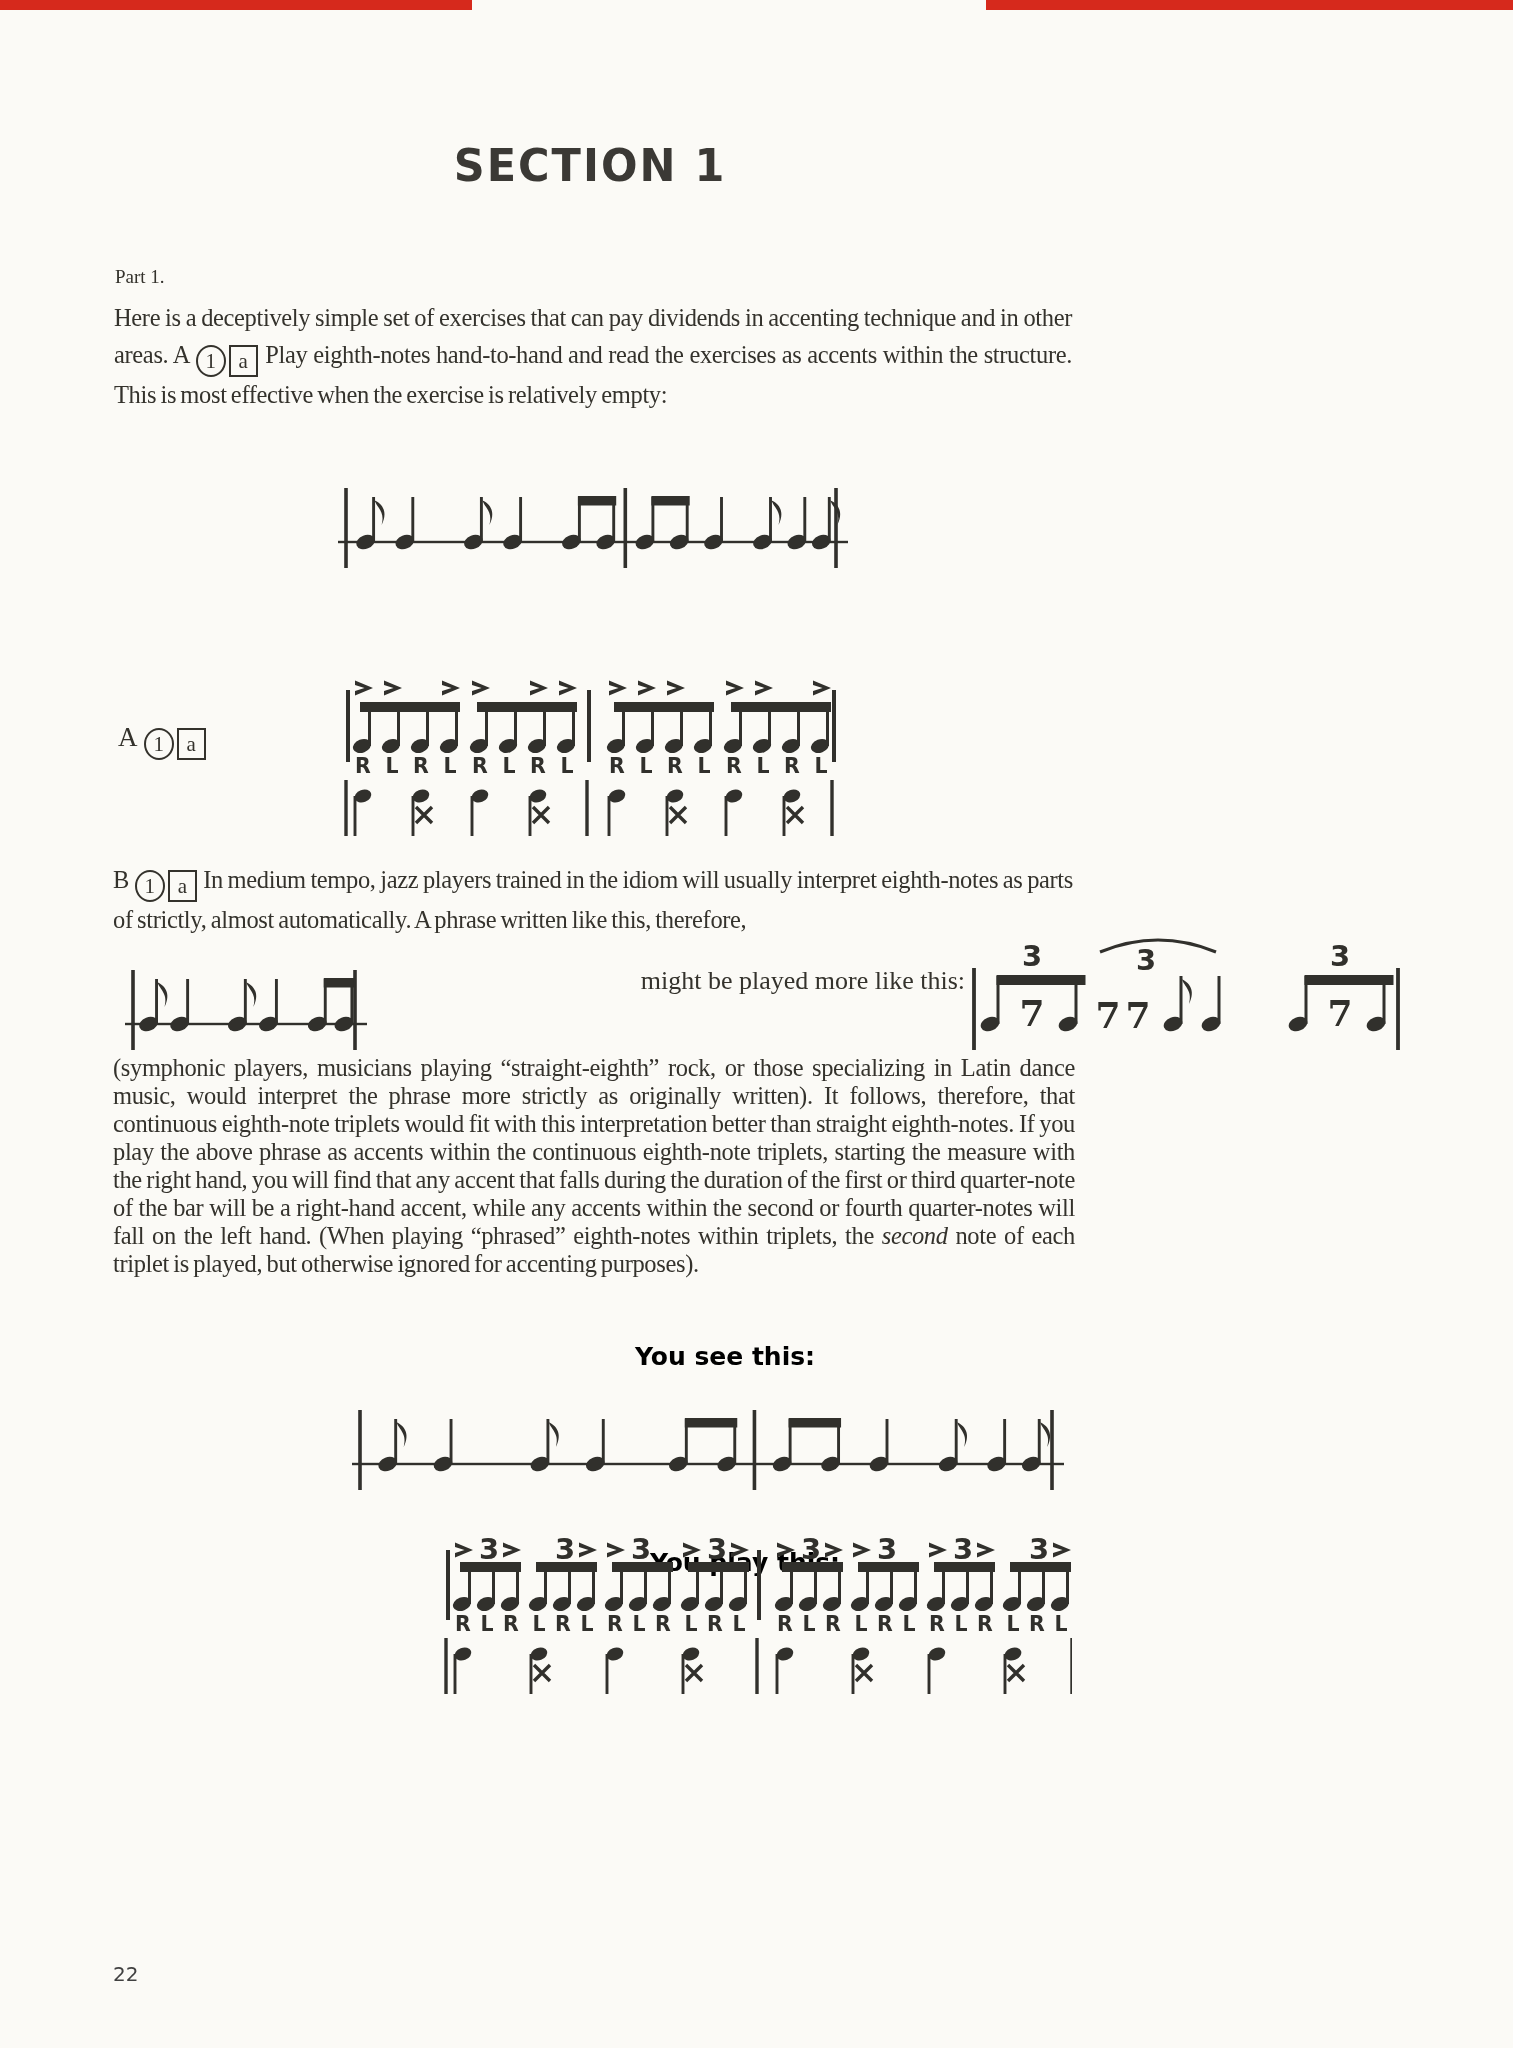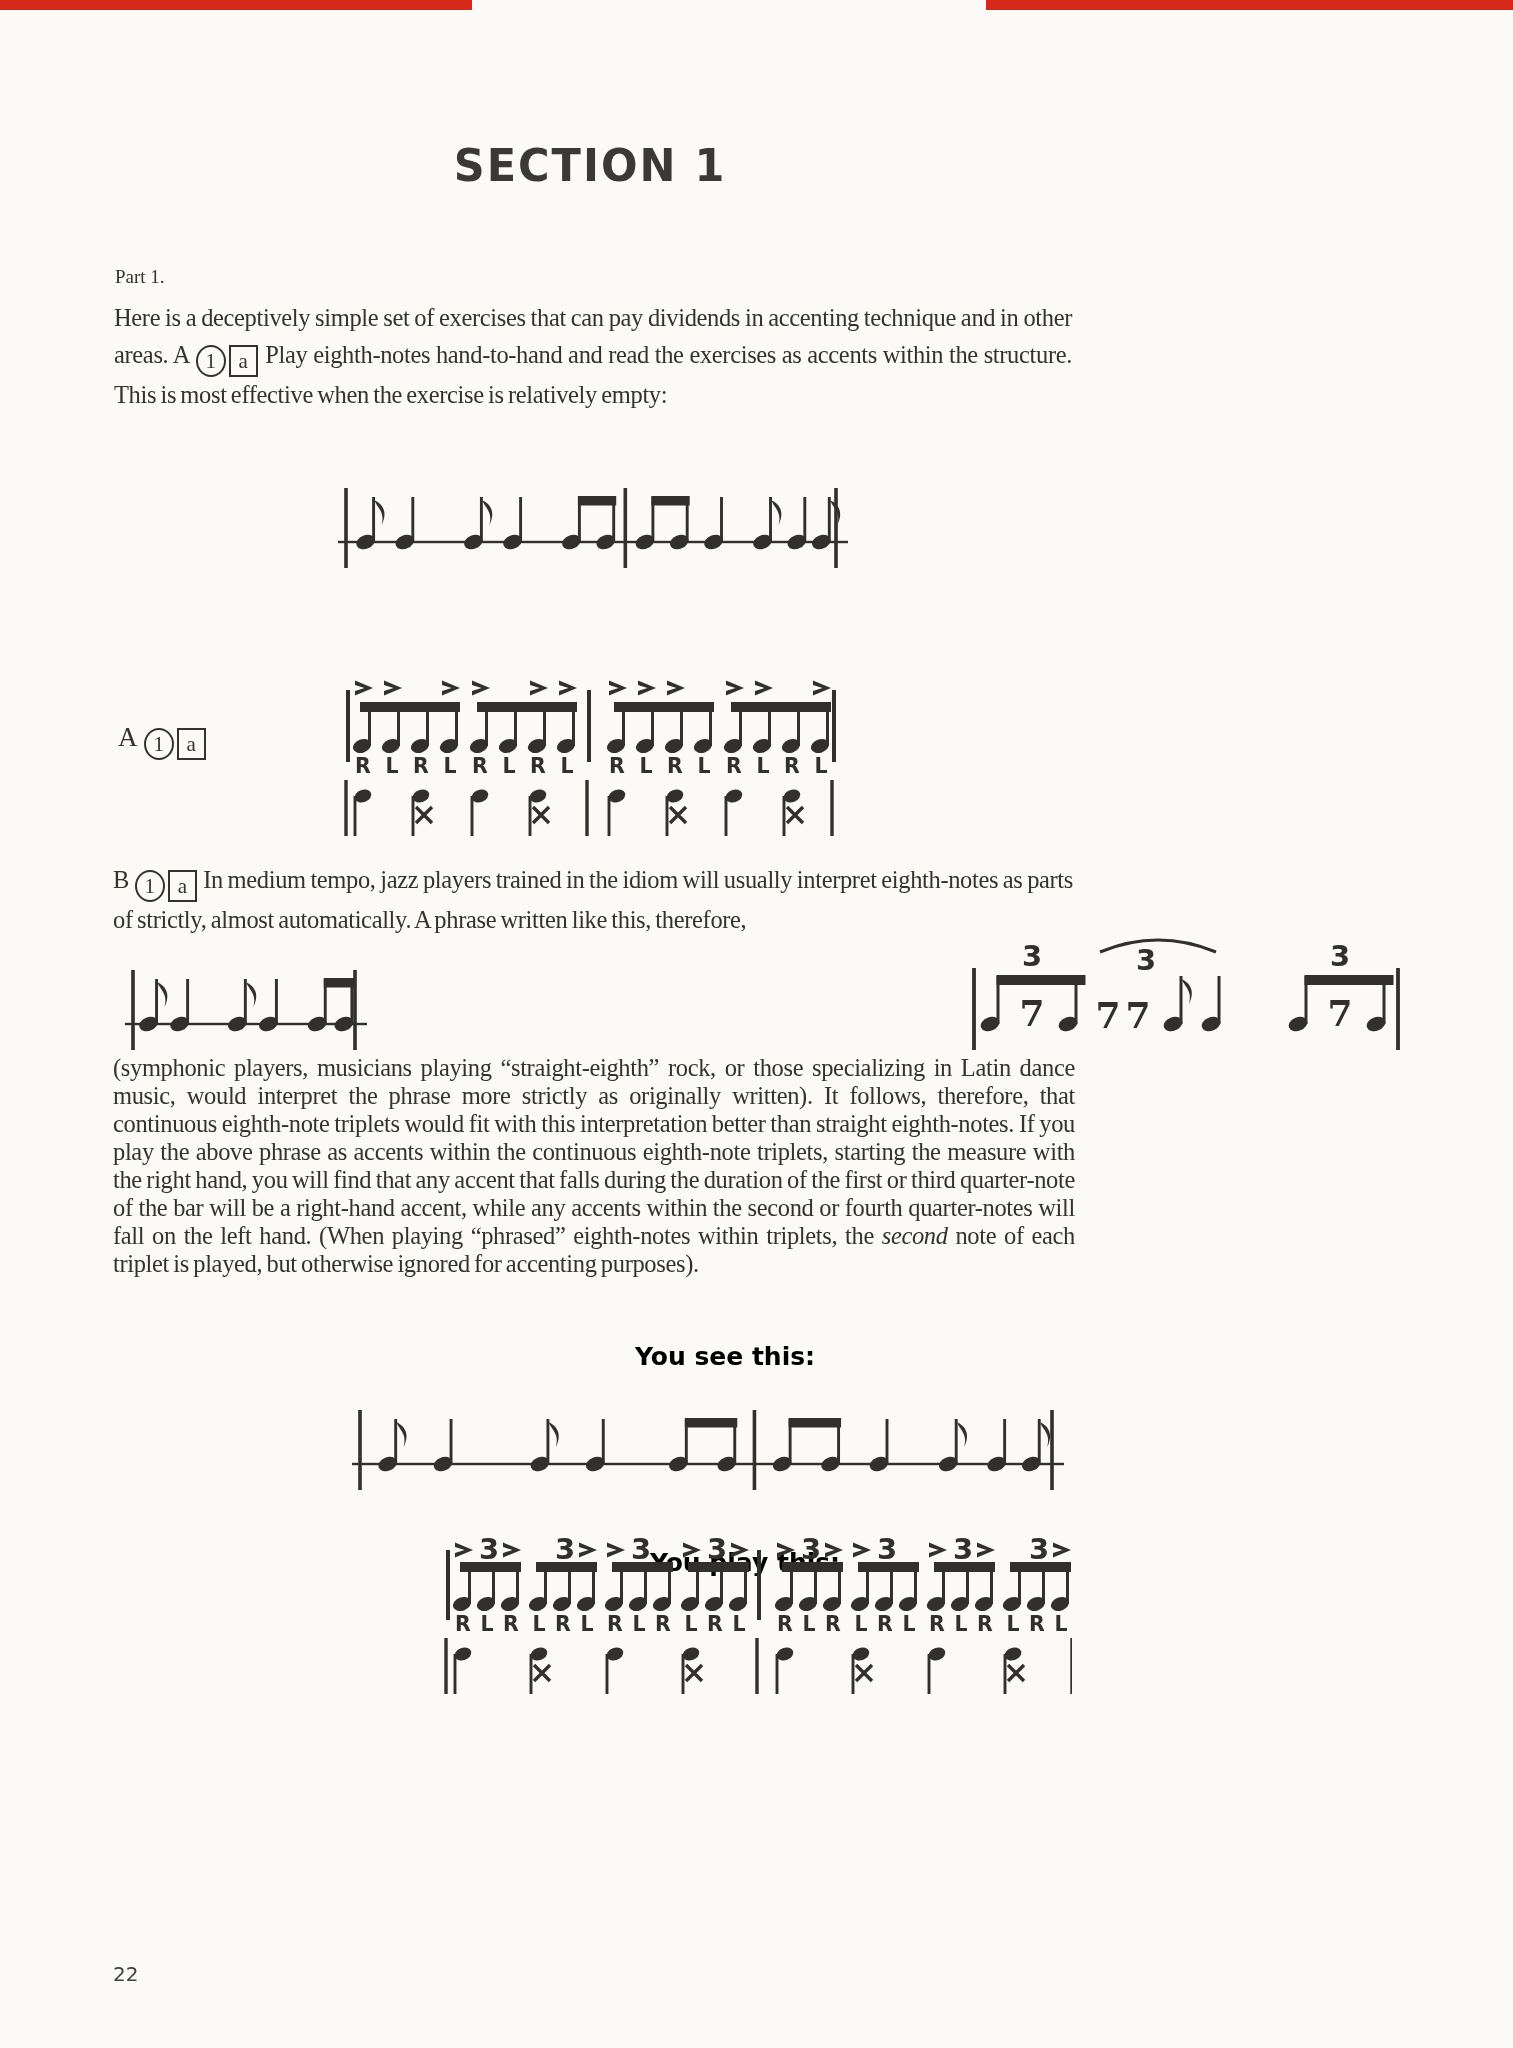--- a/index.html
+++ b/index.html
@@ -201,20 +201,21 @@
         <rect x="149.97" y="37" width="2.9" height="45" fill="#31302c"></rect>
         <ellipse cx="192.26" cy="82" rx="9.6" ry="6.8" fill="#31302c" transform="rotate(-21 192.26 82)"></ellipse>
         <rect x="198.81" y="37" width="2.9" height="45" fill="#31302c"></rect>
         <ellipse cx="218.89999999999998" cy="82" rx="9.6" ry="6.8" fill="#31302c" transform="rotate(-21 218.89999999999998 82)"></ellipse>
         <rect x="225.45" y="37" width="2.9" height="45" fill="#31302c"></rect>
         <rect x="198.76" y="36" width="30.639999999999986" height="9.5" fill="#31302c"></rect>
         <rect x="228.2" y="28" width="3.6" height="80" fill="#31302c"></rect>
       </svg>
   </div>
 
+  <div class="abs caption" style="left:420px;top:966px;width:545px;text-align:right;">might be played more like this:</div>
 
   <div class="abs" style="left:968px;top:928px;">
     <svg id="fig-inline-right" width="445" height="130" viewBox="0 0 445 130">
         <rect x="4.1" y="40" width="3.8" height="82" fill="#31302c"></rect>
         <ellipse cx="22" cy="96" rx="9.6" ry="6.8" fill="#31302c" transform="rotate(-21 22 96)"></ellipse>
         <rect x="28.5" y="48" width="3" height="48" fill="#31302c"></rect>
         <ellipse cx="100" cy="96" rx="9.6" ry="6.8" fill="#31302c" transform="rotate(-21 100 96)"></ellipse>
         <rect x="106.5" y="48" width="3" height="48" fill="#31302c"></rect>
         <rect x="28.5" y="47" width="89" height="10" fill="#31302c"></rect>
         <text x="64" y="98" font-size="36" font-family="&quot;DejaVu Serif&quot;,serif" font-weight="bold" text-anchor="middle" fill="#31302c">7</text>

